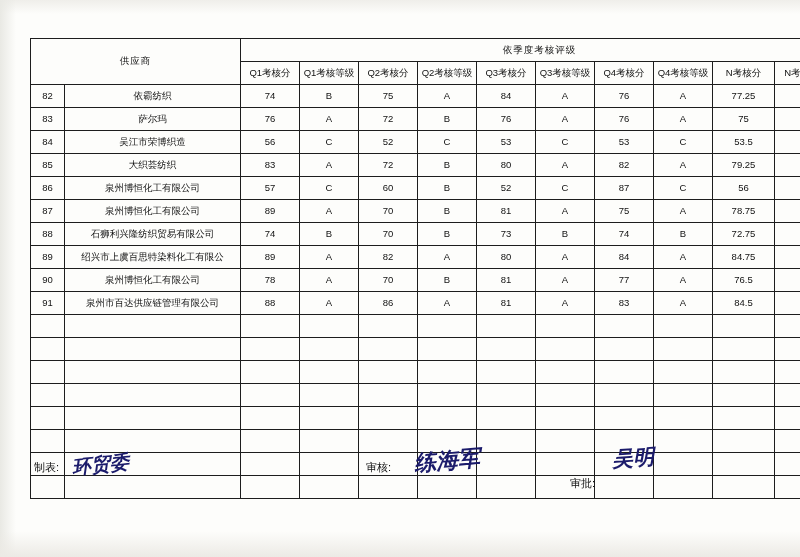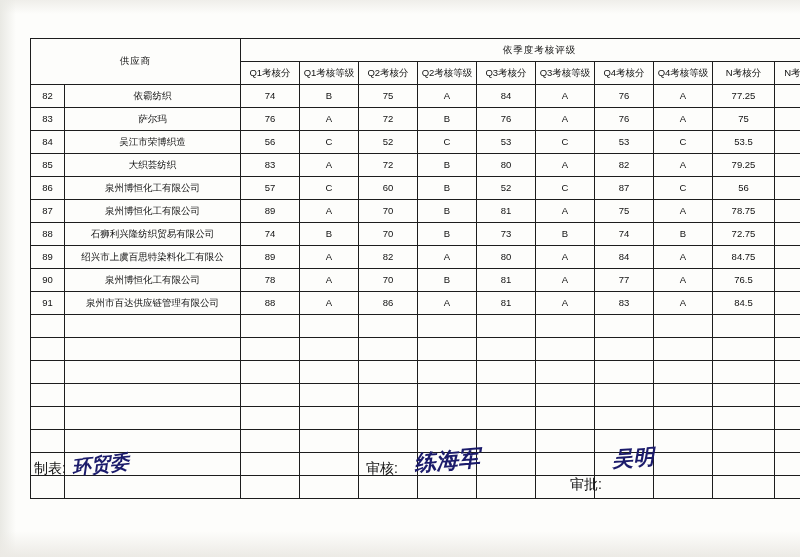--- a/index.html
+++ b/index.html
@@ -75,21 +75,21 @@
 
   .footer {
     position: absolute;
     left: 30px;
     top: 448px;
     width: 742px;
     height: 40px;
   }
   .foot-label {
     position: absolute;
-    font-size: 14px;
+    font-size: 11px;
     color: #111;
     font-family: "Liberation Sans", sans-serif;
   }
   .f-make  { left: 4px;  top: 12px; }
   .f-check { left: 336px; top: 12px; text-align: right; }
   .f-appr  { left: 540px; top: 28px; }
 
   .sig {
     position: absolute;
     font-family: "Liberation Serif", serif;

